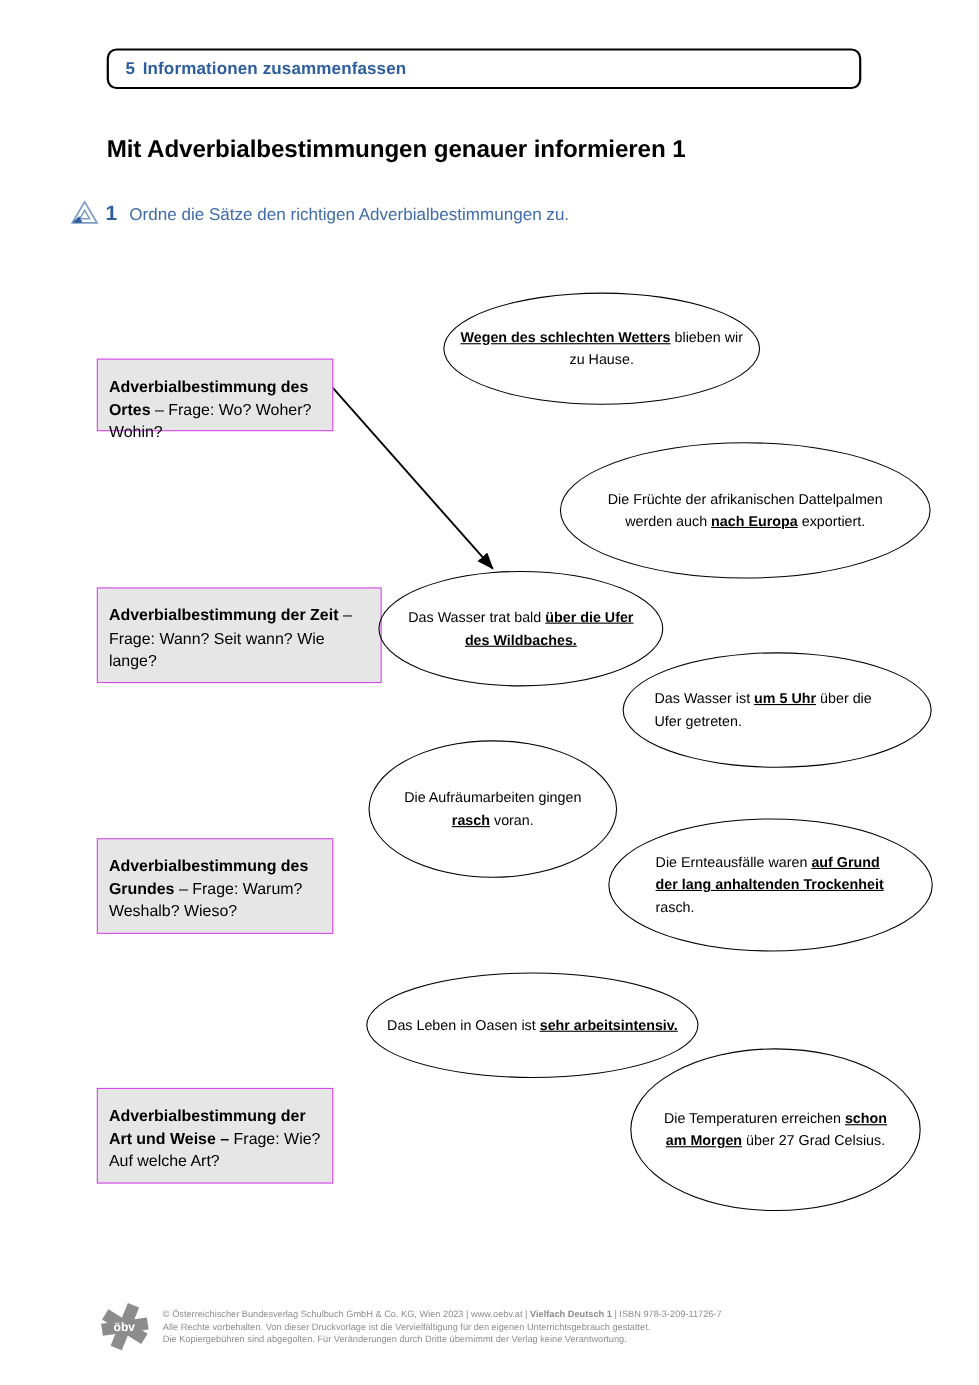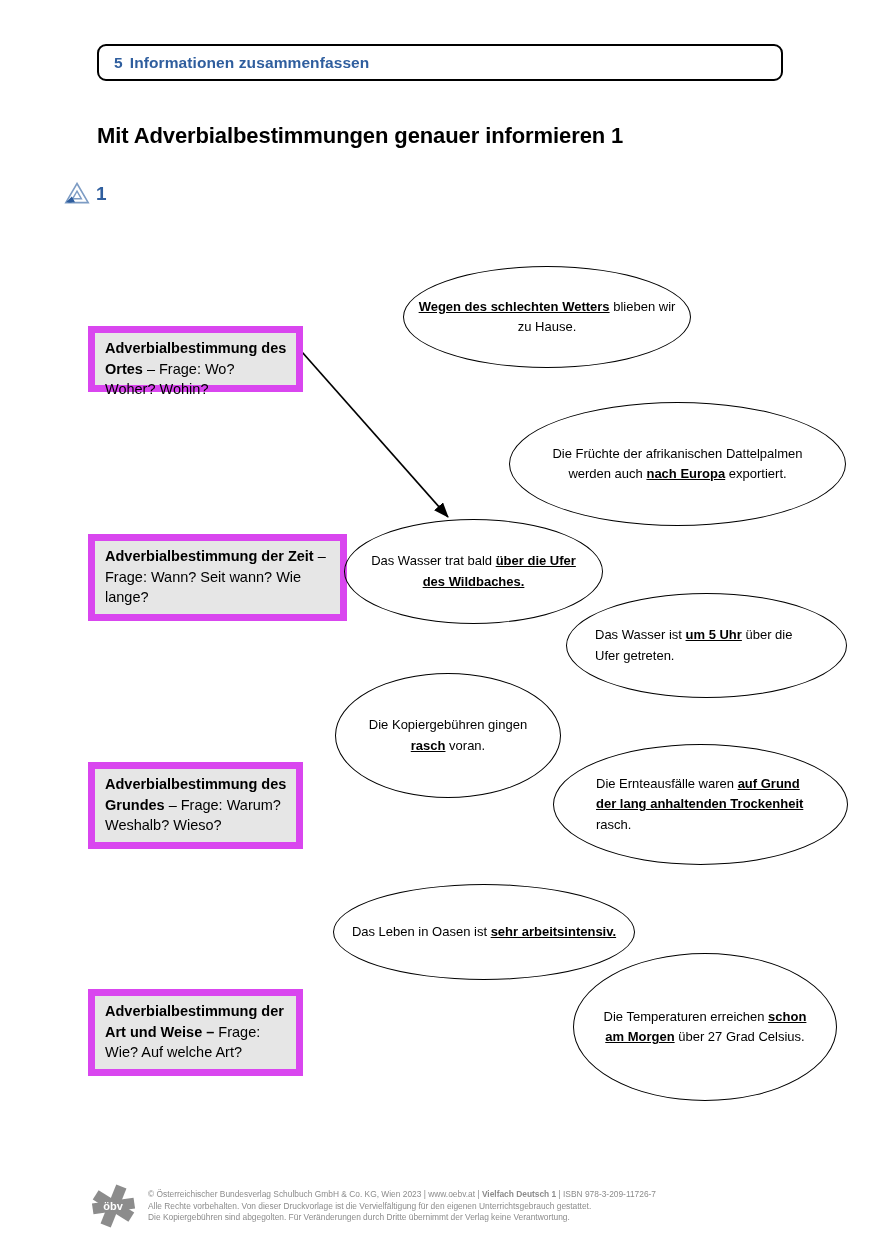--- a/index.html
+++ b/index.html
@@ -88,26 +88,26 @@
     top: 0;
     width: 890px;
     height: 1259px;
     pointer-events: none;
   }
 
   
   .cat-box {
     position: absolute;
     background: #e6e6e6;
-    border: 7px solid #d946ef;
+    border: 1px solid #d946ef;
     box-sizing: border-box;
     font-size: 14.5px;
     line-height: 20.5px;
     color: #000000;
-    padding: 5px 8px 6px 10px;
+    padding: 15px 8px 6px 10px;
   }
   .cat-box b { font-weight: bold; }
 
   #cat-box-0 { left: 88px;  top: 326px; width: 215px; height: 66px; }
   #cat-box-1 { left: 88px;  top: 534px; width: 259px; height: 87px; }
   #cat-box-2 { left: 88px;  top: 762px; width: 215px; height: 87px; }
   #cat-box-3 { left: 88px;  top: 989px; width: 215px; height: 87px; }
 
   
   .ellipse {
@@ -184,20 +184,21 @@
 <div id="task-line">
   <span id="task-icon">
     <svg viewBox="0 0 26 22" width="26" height="22" xmlns="http://www.w3.org/2000/svg">
       <path d="M13 1.5 L24.2 20.6 L1.8 20.6 Z" fill="none" stroke="#7d9cc4" stroke-width="1.6"></path>
       <path d="M13 9.2 L17.4 16.8 L8.6 16.8 Z" fill="none" stroke="#7d9cc4" stroke-width="1.4"></path>
       <path d="M7.6 20.6 L4.2 20.6 L7.6 14.8 Z" fill="#2f5e9e" stroke="none"></path>
       <path d="M2.0 20.2 L11.0 20.2 L7.9 14.6 Z" fill="#2f5e9e" stroke="none"></path>
     </svg>
   </span>
   <span id="task-number">1</span>
+  <span id="task-text">Ordne die Sätze den richtigen Adverbialbestimmungen zu.</span>
 </div>
 
 <svg id="diagram" xmlns="http://www.w3.org/2000/svg">
   <defs>
     <marker id="arrowhead" markerWidth="9" markerHeight="7" refX="8.4" refY="3.5" orient="auto" markerUnits="strokeWidth">
       <polygon points="0 0, 9 3.5, 0 7" fill="#000000"></polygon>
     </marker>
   </defs>
   <line id="connector-0" x1="302" y1="352" x2="448" y2="517" stroke="#000000" stroke-width="1.7" marker-end="url(#arrowhead)"></line>
 </svg>
@@ -221,21 +222,21 @@
 <div class="ellipse" id="ellipse-1">
   <div class="etext center"><span>Die Früchte der afrikanischen Dattelpalmen werden auch </span><u>nach Europa</u><span> exportiert.</span></div>
 </div>
 <div class="ellipse" id="ellipse-2">
   <div class="etext center"><span>Das Wasser trat bald </span><u>über die Ufer des Wildbaches.</u></div>
 </div>
 <div class="ellipse" id="ellipse-3">
   <div class="etext left"><span>Das Wasser ist </span><u>um 5 Uhr</u><span> über die Ufer getreten.</span></div>
 </div>
 <div class="ellipse" id="ellipse-4">
-  <div class="etext center"><span>Die Kopiergebühren gingen </span><u>rasch</u><span> voran.</span></div>
+  <div class="etext center"><span>Die Aufräumarbeiten gingen </span><u>rasch</u><span> voran.</span></div>
 </div>
 <div class="ellipse" id="ellipse-5">
   <div class="etext left"><span>Die Ernteausfälle waren </span><u>auf Grund der lang anhaltenden Trockenheit</u><span> rasch.</span></div>
 </div>
 <div class="ellipse" id="ellipse-6">
   <div class="etext center"><span>Das Leben in Oasen ist </span><u>sehr arbeitsintensiv.</u></div>
 </div>
 <div class="ellipse" id="ellipse-7">
   <div class="etext center"><span>Die Temperaturen erreichen </span><u>schon am Morgen</u><span> über 27 Grad Celsius.</span></div>
 </div>

